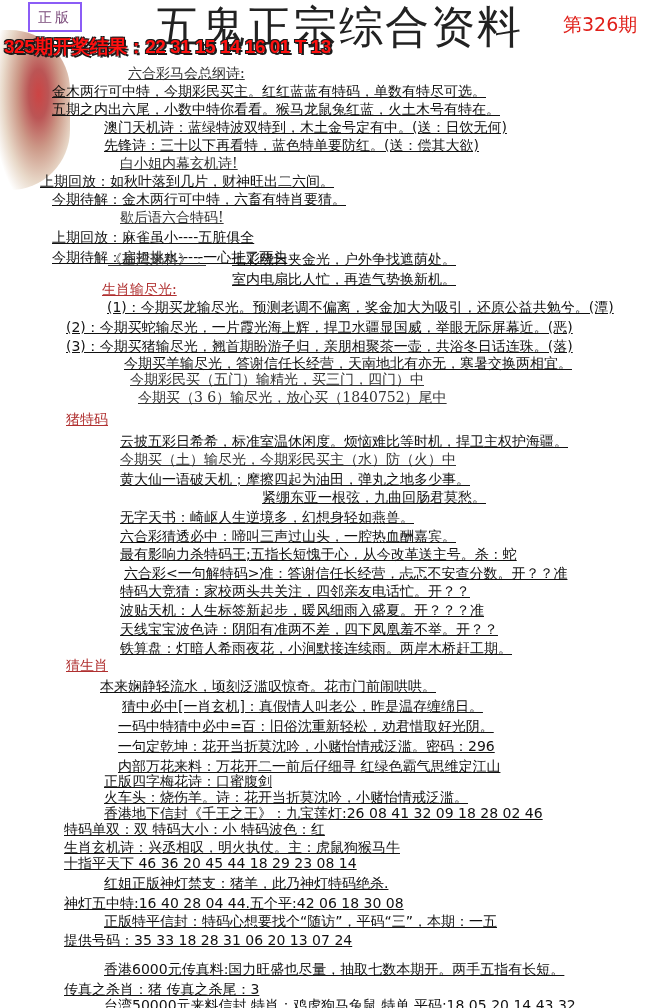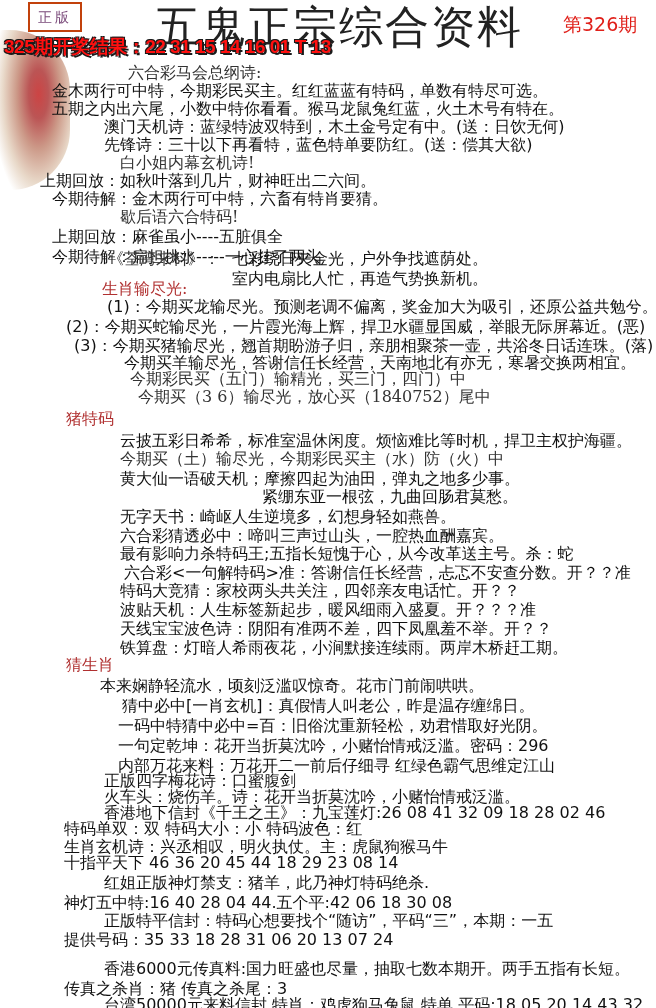--- a/index.html
+++ b/index.html
@@ -3,21 +3,21 @@
 <meta charset="utf-8">
 <style>
   html, body { margin:0; padding:0; }
   body {
     width:656px; height:1008px; overflow:hidden; background:#ffffff;
     font-family:"DejaVu Sans", "Liberation Sans", sans-serif;
     color:#111; position:relative;
   }
   .abs { position:absolute; white-space:nowrap; }
   .badge {
-    left:28px; top:2px; width:50px; height:26px; border:2px solid #c2410c;
+    left:28px; top:2px; width:50px; height:26px; border:2px solid #8b5cf6;
     background:#fff; color:#7a4a7a; font-family:"DejaVu Serif", serif;
     font-size:14px; line-height:26px; text-align:center; letter-spacing:3px;
   }
   .portrait {
     left:0px; top:30px; width:70px; height:160px;
     background:radial-gradient(ellipse at 55% 40%, #c44 0%, #b55 18%, #c98 40%, #e8d8c8 65%, #fff 85%);
     border-radius:0 60px 60px 0;
   }
   .main-title {
     left:155px; top:2px; font-family:"DejaVu Serif", serif; font-size:44px;
@@ -53,21 +53,21 @@
     <div class="abs t " style="left: 52px; top: 190px;">今期待解：金木两行可中特，六畜有特肖要猜。</div>
     <div class="abs t serif" style="left: 120px; top: 208px;">歇后语六合特码!</div>
     <div class="abs t " style="left: 52px; top: 228px;">上期回放：麻雀虽小----五脏俱全</div>
     <div class="abs t " style="left: 52px; top: 248px;">今期待解：扁担挑水-----一心挂了两头</div>
     <div class="abs t serif" style="left: 108px; top: 250px;">《荃湾来料》：</div>
     <div class="abs t " style="left: 232px; top: 250px;">七彩绕日夹金光，户外争找遮荫处。</div>
     <div class="abs t " style="left: 232px; top: 270px;">室内电扇比人忙，再造气势换新机。</div>
     <div class="abs t red" style="left: 102px; top: 280px;">生肖输尽光:</div>
     <div class="abs t " style="left: 66px; top: 298px; margin-left: 41px;">(1)：今期买龙输尽光。预测老调不偏离，奖金加大为吸引，还原公益共勉兮。(潭)</div>
     <div class="abs t " style="left: 66px; top: 318px;">(2)：今期买蛇输尽光，一片霞光海上辉，捍卫水疆显国威，举眼无际屏幕近。(恶)</div>
-    <div class="abs t " style="left: 66px; top: 337px; margin-left: 8px;">(3)：今期买猪输尽光，翘首期盼游子归，亲朋相聚茶一壶，共浴冬日话连珠。(落)</div>
+    <div class="abs t " style="left: 66px; top: 337px;">(3)：今期买猪输尽光，翘首期盼游子归，亲朋相聚茶一壶，共浴冬日话连珠。(落)</div>
     <div class="abs t " style="left: 124px; top: 354px;">今期买羊输尽光，答谢信任长经营，天南地北有亦无，寒暑交换两相宜。</div>
     <div class="abs t serif" style="left: 130px; top: 370px;">今期彩民买（五门）输精光，买三门，四门）中</div>
     <div class="abs t serif" style="left: 138px; top: 388px;">今期买（3 6）输尽光，放心买（1840752）尾中</div>
     <div class="abs t red" style="left: 66px; top: 410px;">猪特码</div>
     <div class="abs t " style="left: 120px; top: 432px;">云披五彩日希希，标准室温休闲度。烦恼难比等时机，捍卫主权护海疆。</div>
     <div class="abs t serif" style="left: 120px; top: 450px;">今期买（土）输尽光，今期彩民买主（水）防（火）中</div>
     <div class="abs t " style="left: 120px; top: 470px;">黄大仙一语破天机；摩擦四起为油田，弹丸之地多少事。</div>
     <div class="abs t " style="left: 262px; top: 488px;">紧绷东亚一根弦，九曲回肠君莫愁。</div>
     <div class="abs t " style="left: 120px; top: 508px;">无字天书：崎岖人生逆境多，幻想身轻如燕兽。</div>
     <div class="abs t " style="left: 120px; top: 527px;">六合彩猜透必中：啼叫三声过山头，一腔热血酬嘉宾。</div>
@@ -93,14 +93,14 @@
     <div class="abs t " style="left: 64px; top: 894px;">神灯五中特:16 40 28 04 44.五个平:42 06 18 30  08</div>
     <div class="abs t " style="left: 104px; top: 912px;">正版特平信封：特码心想要找个“随访”，平码“三”，本期：一五</div>
     <div class="abs t " style="left: 64px; top: 931px;">提供号码：35 33 18 28 31 06 20 13 07 24</div>
     <div class="abs t" style="left: 104px; top: 960px;">香港6000元传真料:国力旺盛也尽量，抽取七数本期开。两手五指有长短。</div>
     <div class="abs t" style="left: 64px; top: 980px;">传真之杀肖：猪 传真之杀尾：3</div>
     <div class="abs t" style="left: 104px; top: 996px;">台湾50000元来料信封 特肖：鸡虎狗马兔鼠 特单 平码:18 05 20 14 43 32</div>
   </div>
 
 <style>
   
-  #content .t { font-size:16px; }
+  #content .t { font-size:14px;text-decoration:underline; }
 </style>
 
 </body></html>

